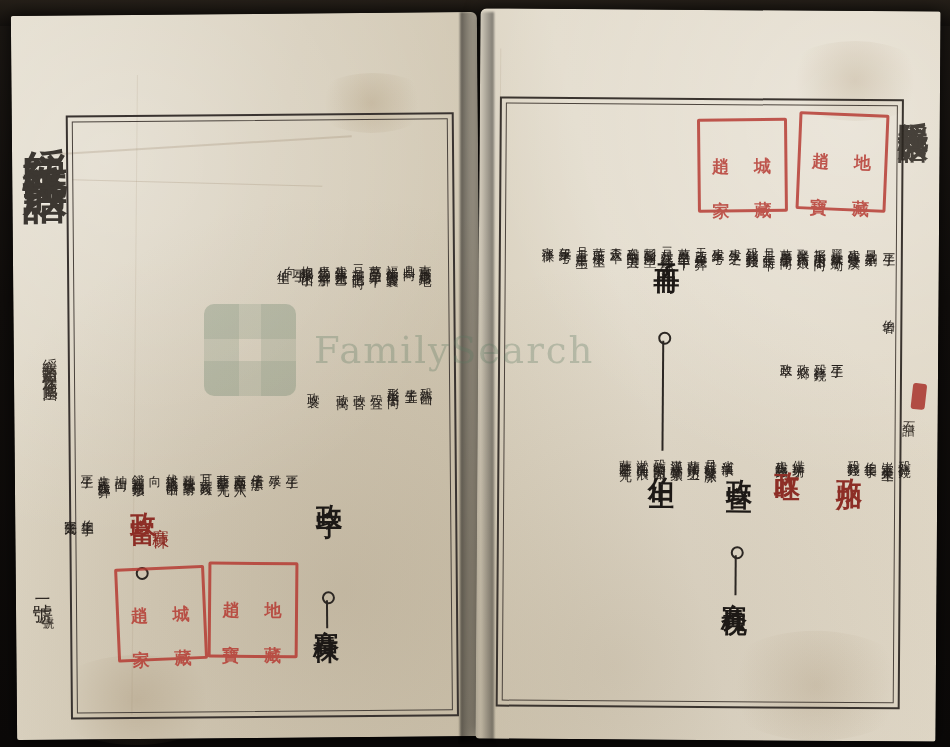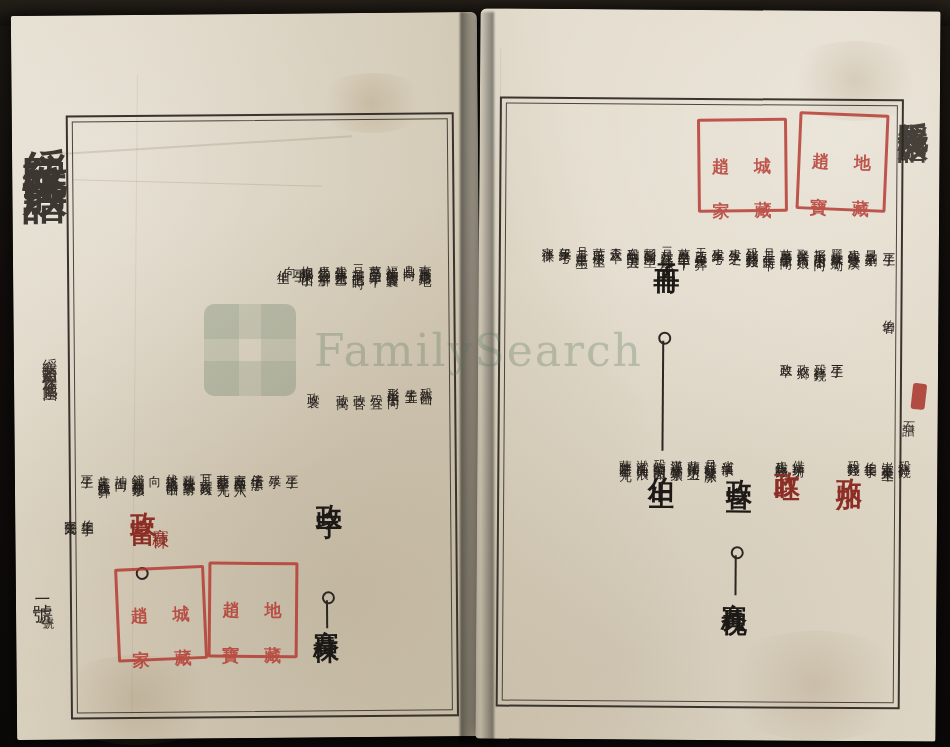--- a/index.html
+++ b/index.html
@@ -228,21 +228,21 @@
 
   
   .watermark {
     position: absolute;
     left: 196px;
     top: 286px;
     width: 540px;
     height: 120px;
     color: rgba(90,120,95,.30);
     font-family: "DejaVu Serif", serif;
-    font-size: 44px;
+    font-size: 37px;
     letter-spacing: 2px;
     display: flex;
     align-items: center;
     pointer-events: none;
     user-select: none;
   }
   .watermark .wm-mark {
     width: 92px; height: 92px;
     margin-right: 18px;
     border-radius: 10px;

